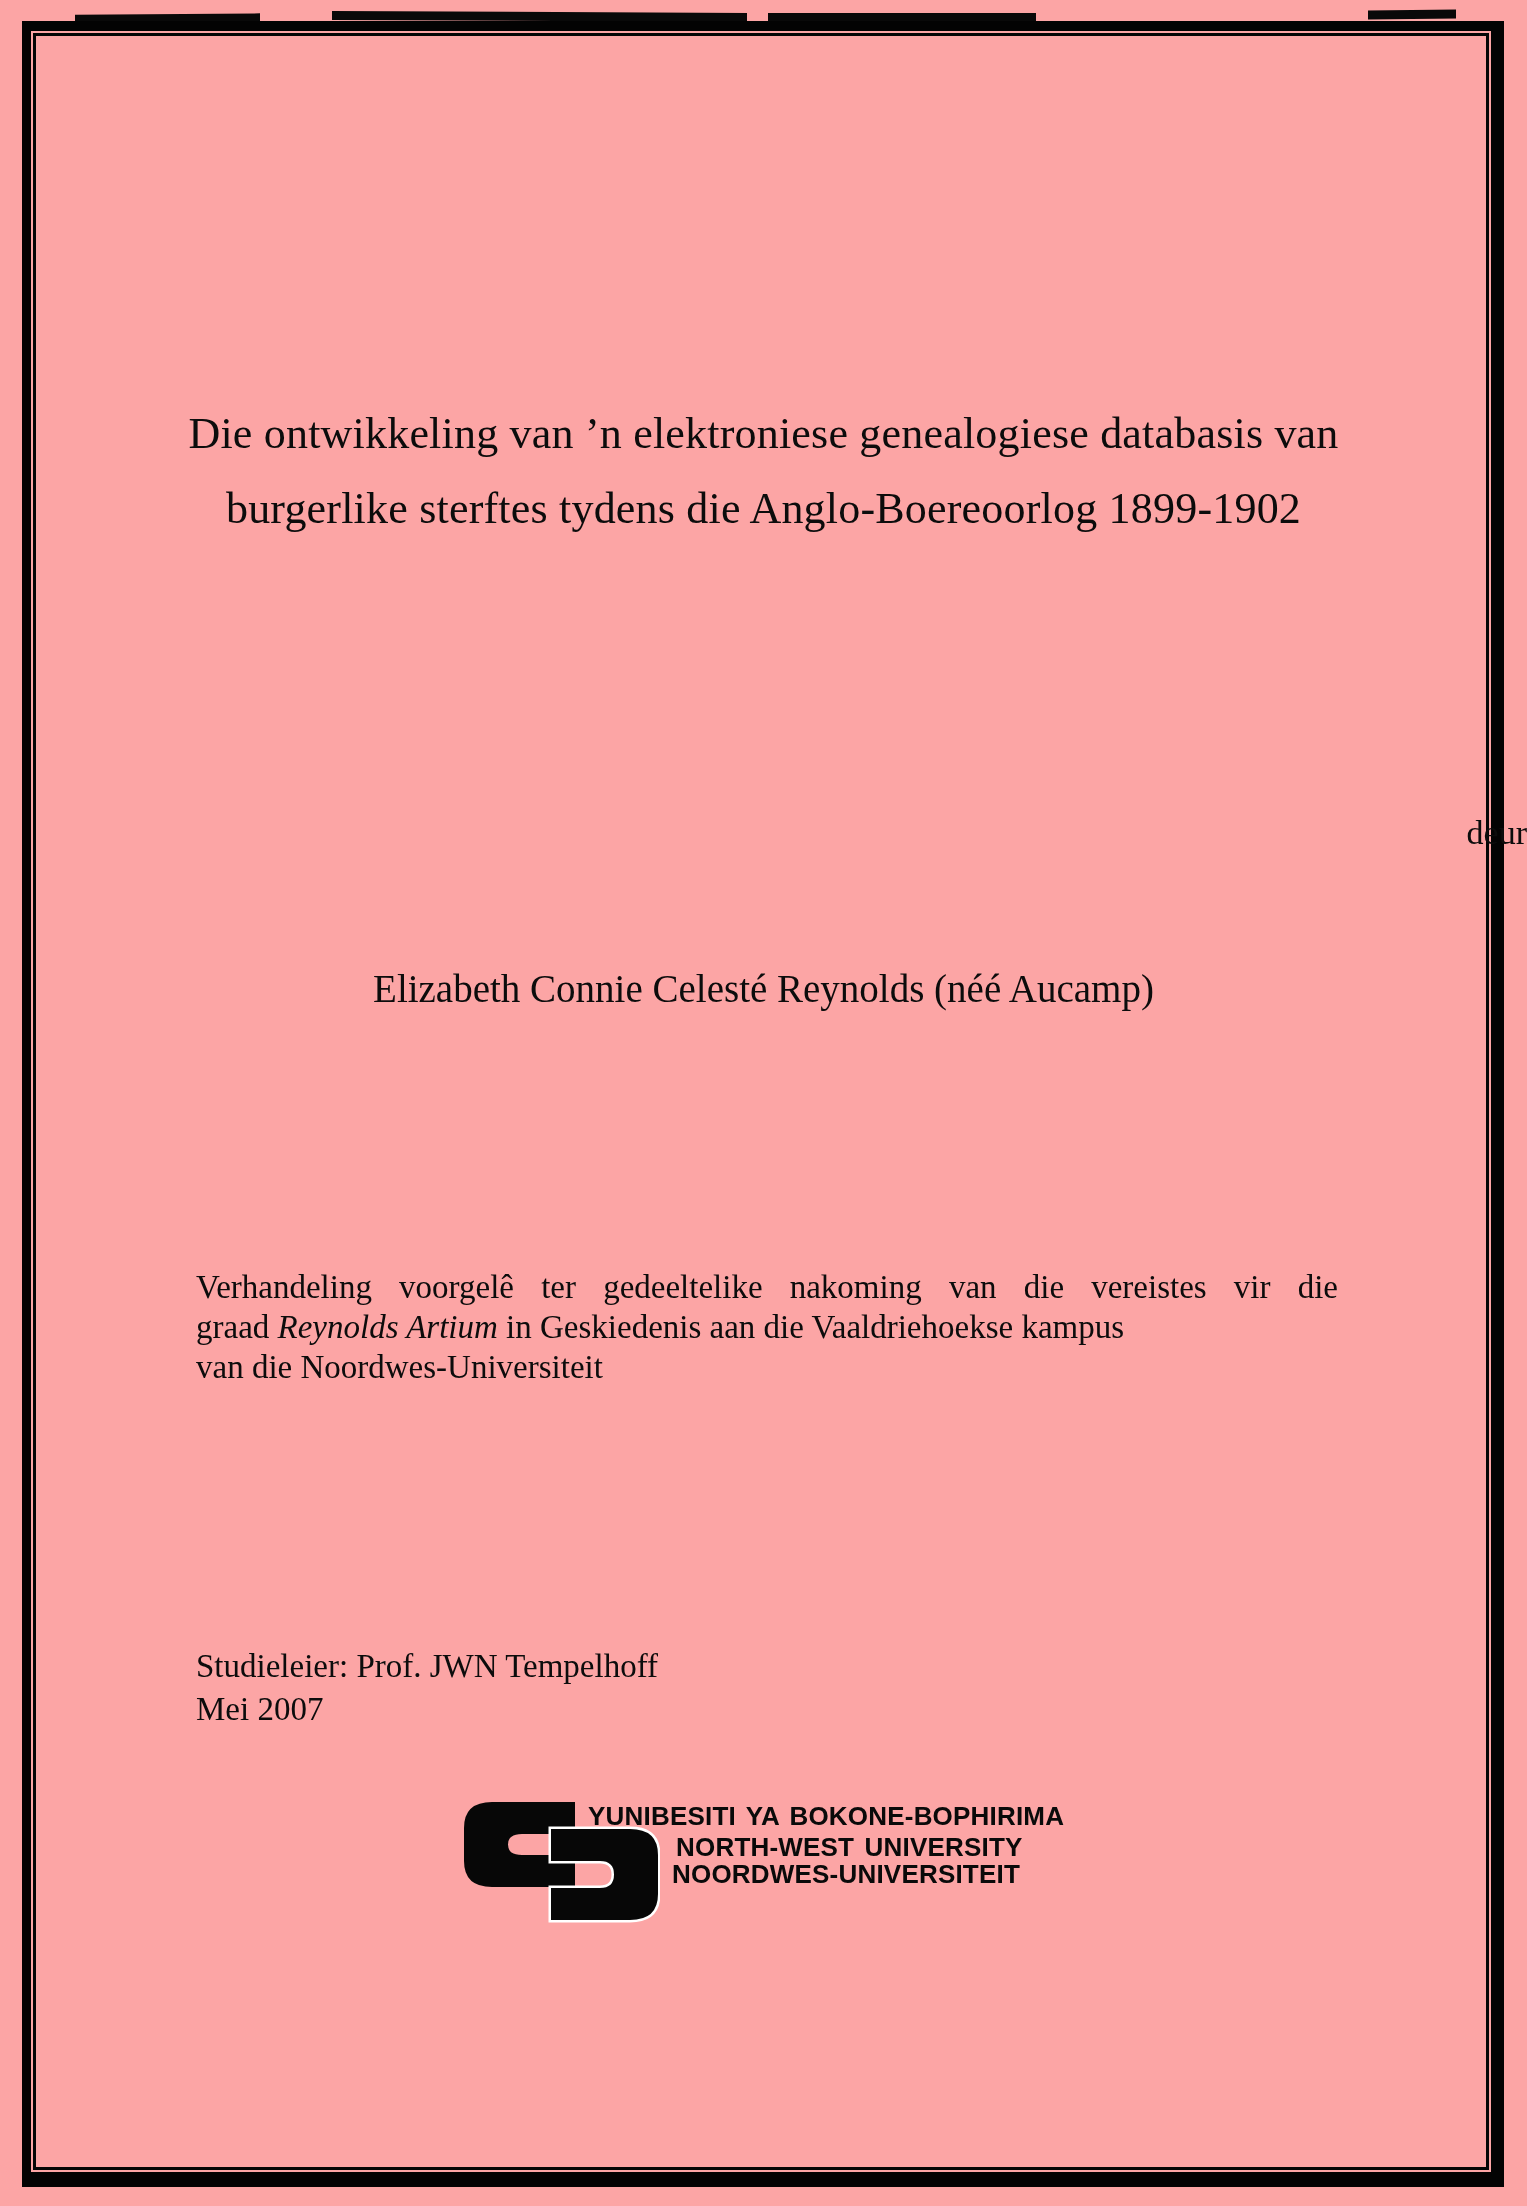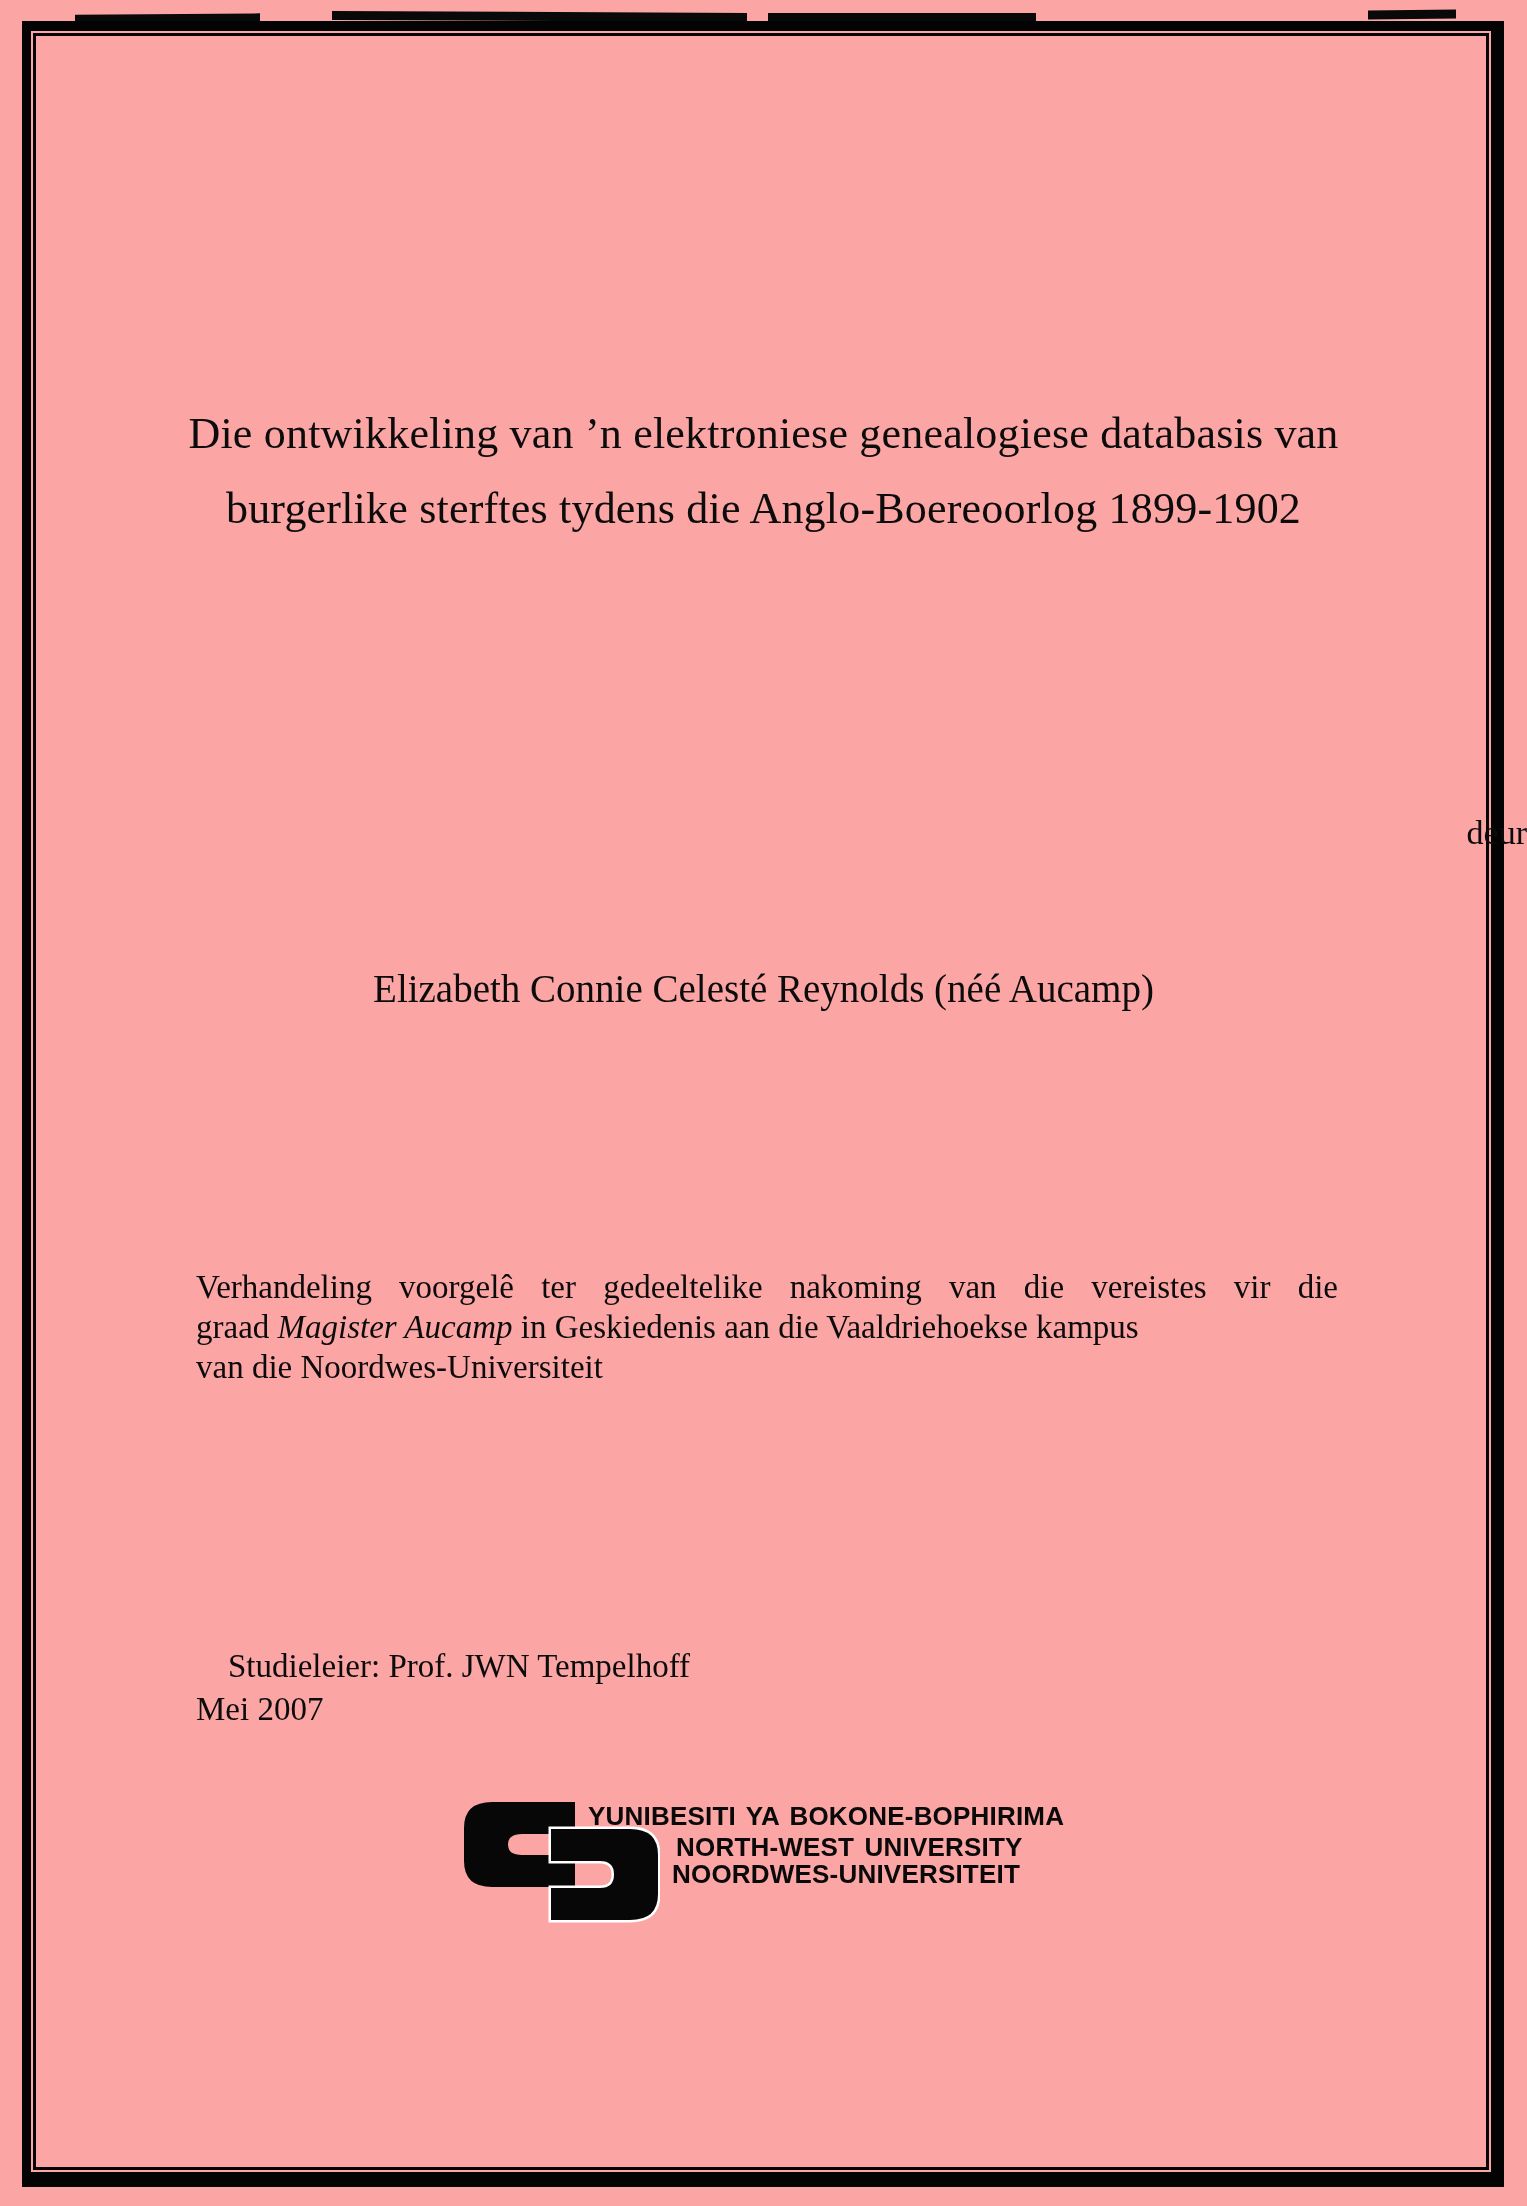--- a/index.html
+++ b/index.html
@@ -79,21 +79,20 @@
   .stmt-l1 {
     text-align: justify;
     text-align-last: justify;
   }
   .supervisor {
     position: absolute;
     left: 196px;
     top: 1648px;
     font-size: 33px;
     white-space: nowrap;
-    margin-left: 32px;
   }
   .dateline {
     position: absolute;
     left: 196px;
     top: 1691px;
     font-size: 33px;
     white-space: nowrap;
   }
   .logo-mark {
     position: absolute;
@@ -134,21 +133,21 @@
   <div class="centered title-line l1">Die ontwikkeling van ’n elektroniese genealogiese databasis van</div>
 
   <div class="centered title-line l2">burgerlike sterftes tydens die Anglo-Boereoorlog 1899-1902</div>
 
   <div class="centered byline">deur</div>
 
   <div class="centered author">Elizabeth Connie Celesté Reynolds (néé Aucamp)</div>
 
   <div class="statement">
     <div class="stmt-l1">Verhandeling voorgelê ter gedeeltelike nakoming van die vereistes vir die</div>
-    <div class="stmt-l2"><span>graad </span><em class="degree">Magister Aucamp</em><span> in Geskiedenis aan die Vaaldriehoekse kampus</span></div>
+    <div class="stmt-l2"><span>graad </span><em class="degree">Reynolds Artium</em><span> in Geskiedenis aan die Vaaldriehoekse kampus</span></div>
     <div class="stmt-l3">van die Noordwes-Universiteit</div>
   </div>
 
   <div class="supervisor">Studieleier: Prof. JWN Tempelhoff</div>
 
   <div class="dateline">Mei 2007</div>
 
   <svg class="logo-mark" viewBox="0 0 196 122" xmlns="http://www.w3.org/2000/svg">
 
     <path d="M 111 0 L 28 0 Q 0 0 0 26 L 0 59 Q 0 85 28 85 L 111 85 L 111 53 L 58 53

